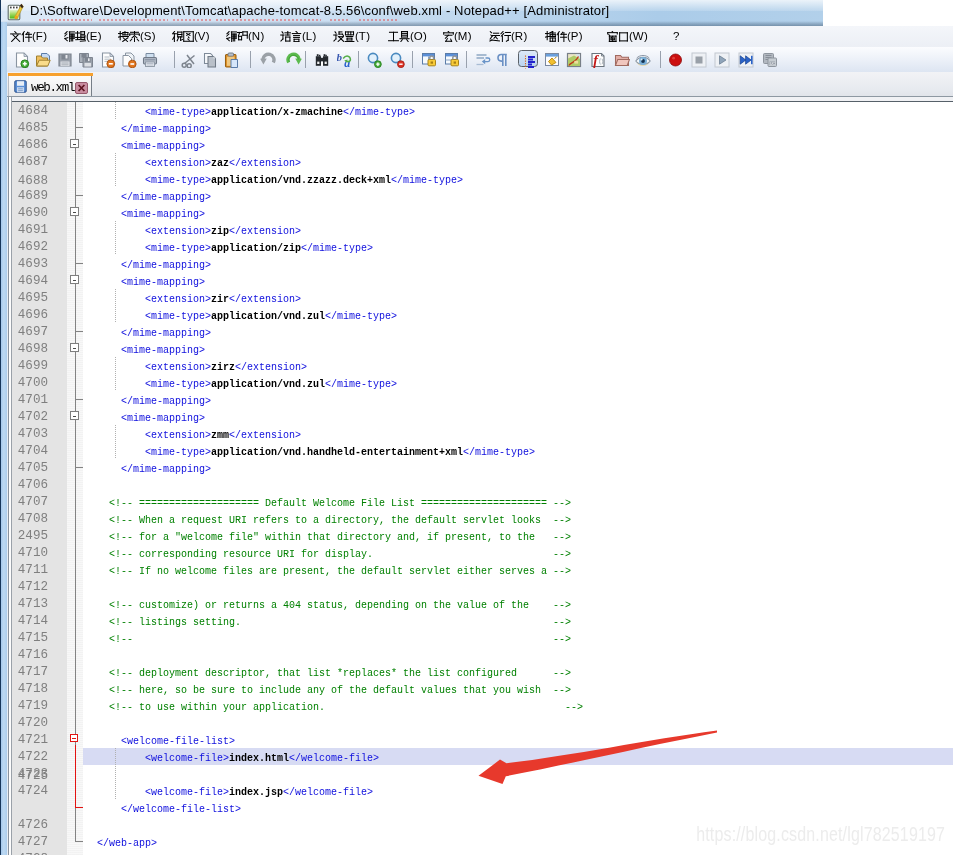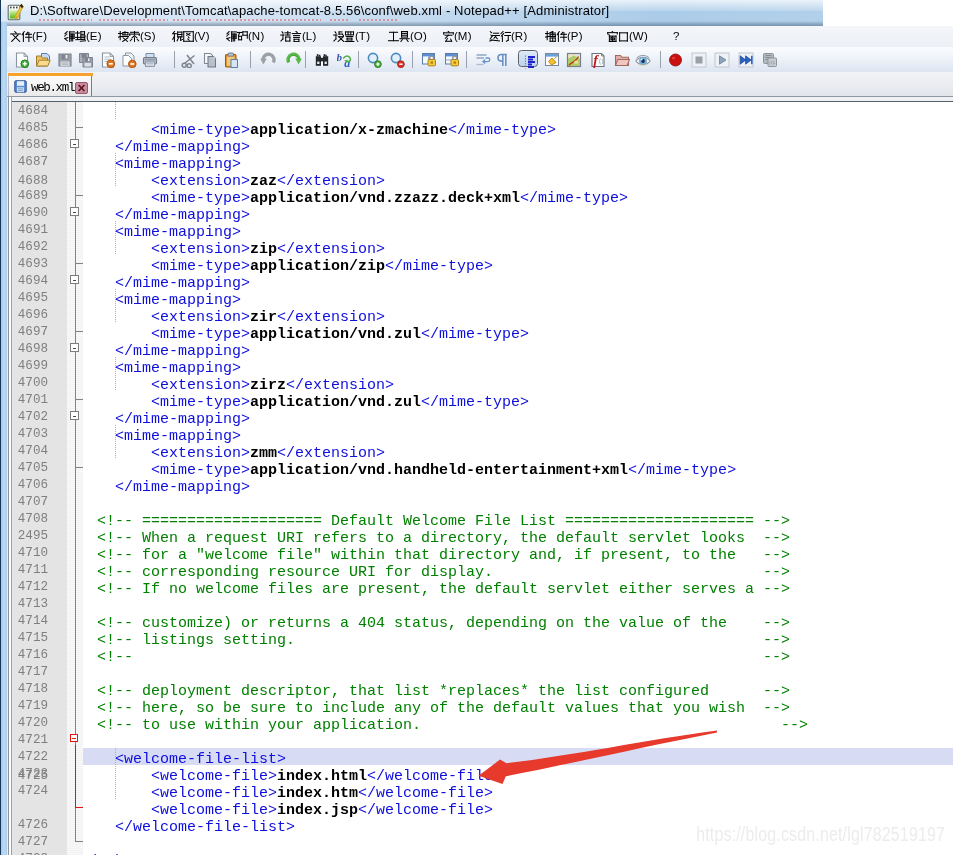--- a/index.html
+++ b/index.html
@@ -27,22 +27,22 @@
  background:linear-gradient(180deg,#fefefe 0%,#f4f4f5 55%,#e9e9ea 100%);
  border-right:1px solid #767e87;border-left:1px solid #b8bcc2}
 #taborange{left:8px;top:73px;width:85px;height:3px;background:#f7a12f}
 #tabtext{left:31px;top:80.5px;font-size:12.5px;color:#000;font-family:"Liberation Mono",monospace;letter-spacing:-1.35px}
 #editor{left:12px;top:102px;width:941px;height:753px;background:#fff}
 #nummargin{left:12px;top:102px;width:55px;height:753px;background:#e4e4e4}
 #foldmargin{left:67px;top:102px;width:16px;height:753px;background:#f8f8f8;
  background-image:repeating-linear-gradient(180deg,rgba(0,0,0,.022) 0 1px,transparent 1px 2px)}
 .num{position:absolute;left:12px;width:36px;text-align:right;height:17px;line-height:17px;
  padding-top:1.2px;font-family:"Liberation Mono",monospace;font-size:12.6px;color:#7f7f7f}
-.row{position:absolute;left:79px;height:17px;line-height:17px;padding-top:20px;white-space:pre;
- font-family:"Liberation Mono",monospace;font-size:15px;color:#000}
+.row{position:absolute;left:97px;height:17px;line-height:17px;padding-top:2px;white-space:pre;
+ font-family:"Liberation Mono",monospace;font-size:10px;color:#000}
 .row b{font-weight:bold}
 .t{color:#0e0edd}
 .c{color:#008000}
 #hl{left:83px;top:748px;width:870px;height:17px;background:#d7dbf3}
 .fv{position:absolute;left:75px;width:1px;background:#838383}
 .fvr{position:absolute;left:74.5px;width:1.6px;background:#e31311}
 .tick{position:absolute;left:76px;width:7px;height:1px;background:#838383}
 .tickr{position:absolute;left:76px;width:7px;height:1.6px;background:#e31311}
 .fbox{position:absolute;left:70px;width:9px;height:9px;background:#fff;border:1px solid #7e7e7e}
 .fbox i{position:absolute;left:1.6px;right:1.6px;top:3.6px;height:1.2px;background:#4a4a4a;display:block}
@@ -674,21 +674,20 @@
 <div class="row" style="top:544px"><span class="c">  &lt;!-- corresponding resource URI for display.                              --&gt;</span></div>
 <div class="row" style="top:561px"><span class="c">  &lt;!-- If no welcome files are present, the default servlet either serves a --&gt;</span></div>
 <div class="row" style="top:595px"><span class="c">  &lt;!-- customize) or returns a 404 status, depending on the value of the    --&gt;</span></div>
 <div class="row" style="top:612px"><span class="c">  &lt;!-- listings setting.                                                    --&gt;</span></div>
 <div class="row" style="top:629px"><span class="c">  &lt;!--                                                                      --&gt;</span></div>
 <div class="row" style="top:663px"><span class="c">  &lt;!-- deployment descriptor, that list *replaces* the list configured      --&gt;</span></div>
 <div class="row" style="top:680px"><span class="c">  &lt;!-- here, so be sure to include any of the default values that you wish  --&gt;</span></div>
 <div class="row" style="top:697px"><span class="c">  &lt;!-- to use within your application.                                        --&gt;</span></div>
 <div class="row" style="top:731px">    <span class="t">&lt;welcome-file-list&gt;</span></div>
 <div class="row" style="top:748px">        <span class="t">&lt;welcome-file&gt;</span><b>index.html</b><span class="t">&lt;/welcome-file&gt;</span></div>
-<div class="row" style="top:765px">        <span class="t">&lt;welcome-file&gt;</span><b>index.htm</b><span class="t">&lt;/welcome-file&gt;</span></div>
 <div class="row" style="top:782px">        <span class="t">&lt;welcome-file&gt;</span><b>index.jsp</b><span class="t">&lt;/welcome-file&gt;</span></div>
 <div class="row" style="top:799px">    <span class="t">&lt;/welcome-file-list&gt;</span></div>
 <div class="row" style="top:833px"><span class="t">&lt;/web-app&gt;</span></div>
 
 <div class="abs" id="wm">https://blog.csdn.net/lgl782519197</div>
 <svg class="abs" style="left:0;top:0" width="953" height="855" viewBox="0 0 953 855" pointer-events="none">
 <path d="M717 730.5 C 648 739.5, 570 756, 506.5 763.2 L 500 759.6 L 478.5 775.8 L 502.5 784 L 505.8 776.2 C 572 763.5, 648 746, 717 732.6 Z" fill="#e7392c"></path>
 </svg>
 <div class="abs" id="lborder1"></div>
 <div class="abs" id="lborder2"></div>

